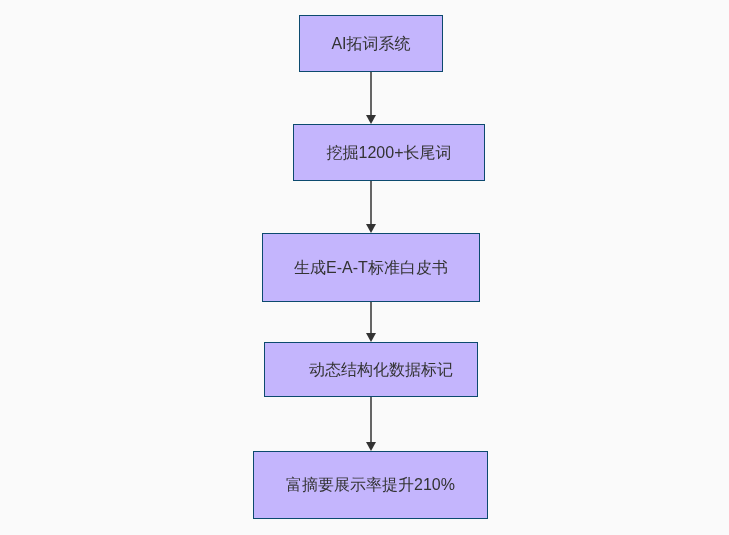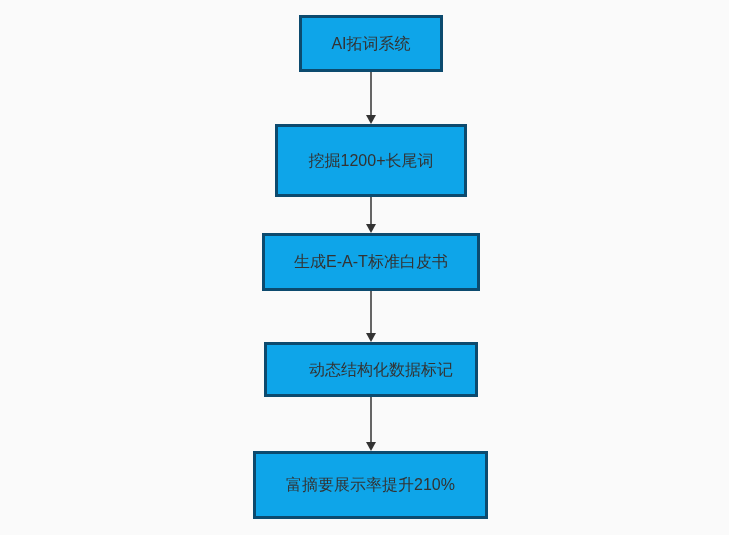--- a/index.html
+++ b/index.html
@@ -11,34 +11,34 @@
   .canvas {
     position: relative;
     width: 729px;
     height: 535px;
     background: #fafafa;
     overflow: hidden;
   }
   .node {
     position: absolute;
     box-sizing: border-box;
-    background: #0ea5e9;
-    border: 3px solid #0c4a6e;
+    background: #c4b5fd;
+    border: 1px solid #0c4a6e;
     color: #333333;
     font-size: 16px;
     display: flex;
     align-items: center;
     justify-content: center;
     text-align: center;
     line-height: 1.2;
     white-space: nowrap;
   }
   .n1 { left: 299px; top: 15px;  width: 144px; height: 57px; }
-  .n2 { left: 275px; top: 124px; width: 192px; height: 73px; }
-  .n3 { left: 262px; top: 233px; width: 218px; height: 58px; }
+  .n2 { left: 293px; top: 124px; width: 192px; height: 57px; }
+  .n3 { left: 262px; top: 233px; width: 218px; height: 69px; }
   .n4 { left: 264px; top: 342px; width: 214px; height: 55px; padding-left: 20px; }
   .n5 { left: 253px; top: 451px; width: 235px; height: 68px; }
   .edges {
     position: absolute;
     left: 0; top: 0;
     width: 729px;
     height: 535px;
     pointer-events: none;
   }
 </style>

